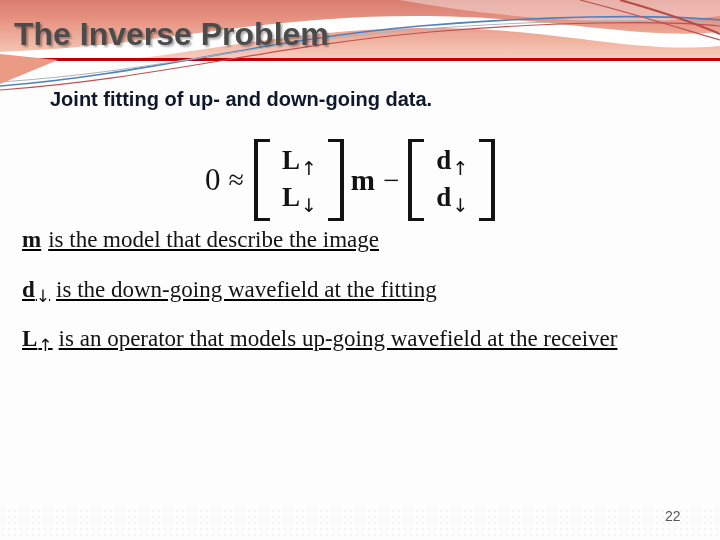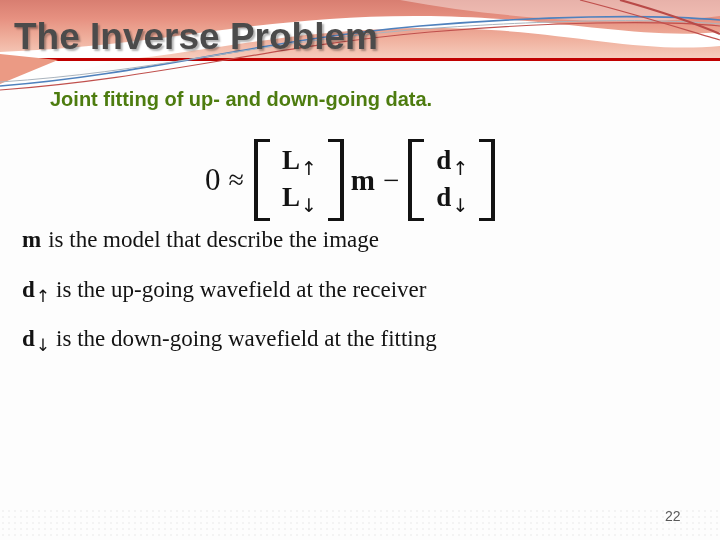--- a/index.html
+++ b/index.html
@@ -8,29 +8,29 @@
     width:720px;height:540px;
     background:#fdfdfd;
     overflow:hidden;
     font-family:"Liberation Sans",sans-serif;
   }
   
   .header-graphic{position:absolute;top:0;left:0;}
   .slide-title{
     position:absolute;left:14px;top:16px;margin:0;
     font-family:"Liberation Sans",sans-serif;
-    font-size:37px;font-weight:700;letter-spacing:0px;
+    font-size:32px;font-weight:700;letter-spacing:0px;
     color:#4b4b4b;
     text-shadow:2px 2px 2px rgba(0,0,0,0.30);
     z-index:5;
   }
   
   .subtitle{
     position:absolute;left:50px;top:88px;
-    font-size:20px;font-weight:700;color:#4d7c0f;
+    font-size:20px;font-weight:700;color:#0f172a;
   }
   
   .equation{
     position:absolute;left:205px;top:135px;height:90px;
     display:flex;align-items:center;
     font-family:"Liberation Serif","DejaVu Serif",serif;
     color:#131313;
   }
   .eq-lhs{font-size:31px;}
   .eq-rel{font-size:28px;margin:0 10px 0 8px;}
@@ -43,21 +43,21 @@
   .mrow{font-size:27px;font-weight:700;line-height:33px;text-align:left;}
   .eq-sym{font-weight:700;}
   .sub-arrow{
     font-family:"DejaVu Sans",sans-serif;
     font-size:19px;font-weight:400;
     position:relative;top:6px;left:1px;
   }
   .eq-m{font-size:29px;font-weight:700;margin:0 8px 0 7px;}
   .eq-minus{font-size:29px;margin-right:9px;}
   
-  .definitions{position:absolute;left:22px;top:227px;width:690px;}
+  .definitions{position:absolute;left:22px;top:227px;width:690px;text-decoration:underline;}
   .def-row{
     font-family:"Liberation Serif","DejaVu Serif",serif;
     font-size:23px;color:#131313;
     height:28px;margin-bottom:21.5px;white-space:nowrap;
   }
   .def-sym{font-weight:700;}
   .def-arrow{
     font-family:"DejaVu Sans",sans-serif;
     font-size:17px;position:relative;top:5px;left:1px;
   }
@@ -126,24 +126,24 @@
       <span class="mrow"><span class="eq-sym">d</span><span class="sub-arrow">↓</span></span>
     </span>
     <span class="bracket r"></span>
   </div>
 
   <div class="definitions">
     <div class="def-row">
       <span class="def-sym">m</span><span class="def-arrow"></span><span class="def-text">is the model that describe the image</span>
     </div>
     <div class="def-row">
-      <span class="def-sym">d</span><span class="def-arrow">↑</span><span class="def-text">is the up-going wavefield at the receiver</span>
+      <span class="def-sym">d</span><span class="def-arrow">↓</span><span class="def-text">is the down-going wavefield at the fitting</span>
     </div>
     <div class="def-row">
-      <span class="def-sym">d</span><span class="def-arrow">↓</span><span class="def-text">is the down-going wavefield at the fitting</span>
+      <span class="def-sym">L</span><span class="def-arrow">↑</span><span class="def-text">is an operator that models up-going wavefield at the receiver</span>
     </div>
   </div>
 
   <div class="bottom-texture"></div>
 
   <div class="page-number">22</div>
 
 </div>
 
 </body></html>

